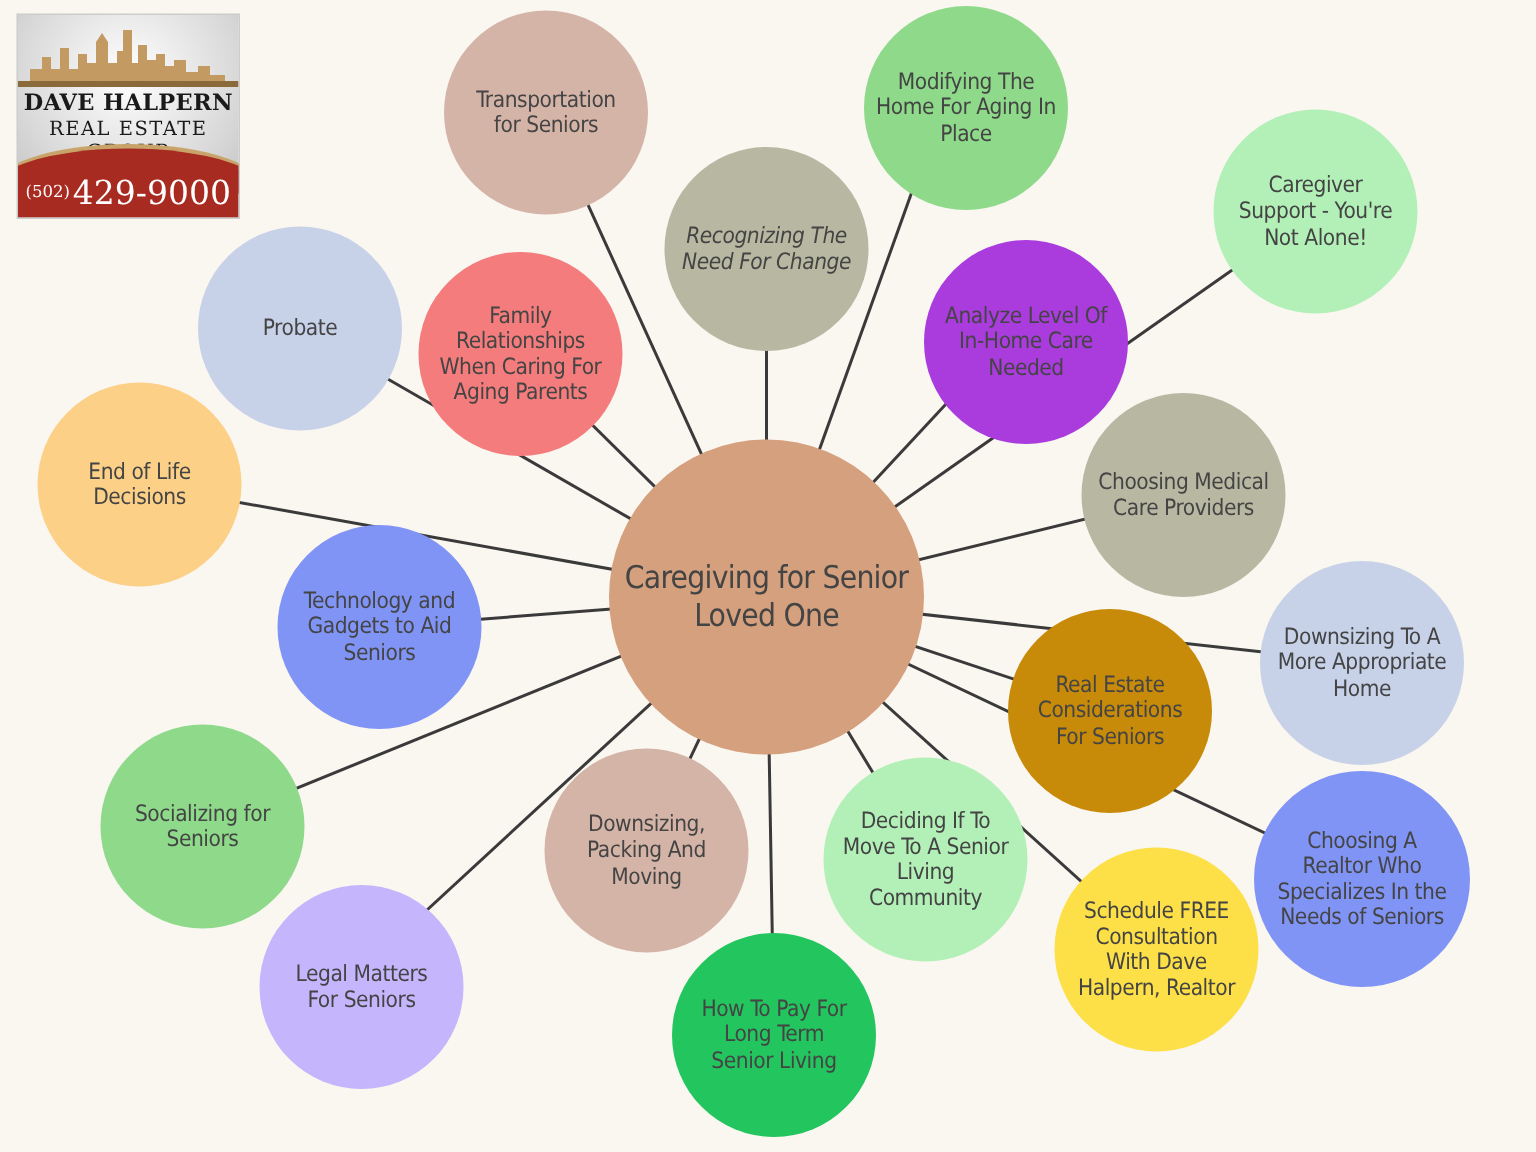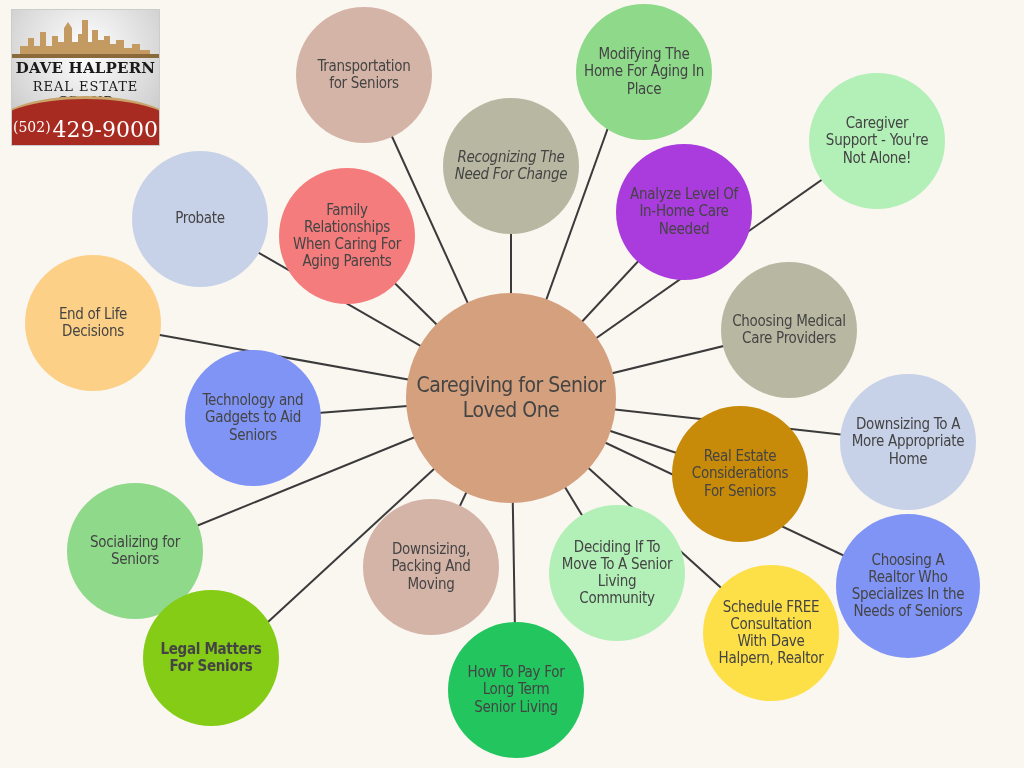--- a/index.html
+++ b/index.html
@@ -10,21 +10,21 @@
   .node span { display: block; font-size: 15px; letter-spacing: -0.3px; white-space: pre-line; }
   .center span { font-size: 21px; line-height: 1.2; letter-spacing: -0.5px; }
   .logo { position: absolute; left: 11px; top: 9px; width: 149px; height: 137px; border: 1px solid #ccc; box-sizing: border-box; overflow: hidden; background: radial-gradient(circle at 50% 30%, #ffffff 0%, #d9d9d9 60%, #bcbcbc 100%); }
   .logo .skyline { position: absolute; left: 8px; right: 8px; top: 6px; height: 42px; }
   .logo .bar { position: absolute; left: 0; right: 0; top: 44px; height: 4px; background: #8a6a3a; }
   .logo .name { position: absolute; left: 0; right: 0; top: 49px; text-align: center; font-family: "DejaVu Serif", serif; font-size: 15px; font-weight: bold; color: #1a1a1a; letter-spacing: 0.2px; }
   .logo .group { position: absolute; left: 0; right: 0; top: 69px; text-align: center; font-family: "DejaVu Serif", serif; font-size: 13px; color: #1a1a1a; letter-spacing: 1px; }
   .logo .swoosh { position: absolute; left: -20px; right: -20px; top: 86px; height: 30px; border-radius: 50% 50% 0 0 / 100% 100% 0 0; background: #a82b21; border-top: 3px solid #c9a46a; }
   .logo .red { position: absolute; left: 0; right: 0; bottom: 0; height: 32px; background: #a82b21; }
   .logo .phone { position: absolute; left: 0; right: 0; bottom: 3px; text-align: center; font-family: "DejaVu Serif", serif; color: #fff; font-size: 22px; }
-  .logo .phone small { font-size: 14px; vertical-align: 5px; margin-right: 2px; }
+  .logo .phone small { font-size: 11px; vertical-align: 5px; margin-right: 2px; }
 </style>
 </head>
 <body>
 
 <svg id="lines">
     <line x1="511" y1="398" x2="364" y2="75"></line>
     <line x1="511" y1="398" x2="628" y2="72"></line>
     <line x1="511" y1="398" x2="511" y2="166"></line>
     <line x1="511" y1="398" x2="877" y2="141"></line>
     <line x1="511" y1="398" x2="200" y2="219"></line>
@@ -77,21 +77,21 @@
     </div>
     <div class="node " style="left: 132px; top: 151px; width: 136px; height: 136px; background: rgb(199, 209, 232);">
       <span>Probate</span>
     </div>
     <div class="node " style="left: 279px; top: 168px; width: 136px; height: 136px; background: rgb(244, 124, 124);">
       <span>Family
 Relationships
 When Caring For
 Aging Parents</span>
     </div>
-    <div class="node " style="left: 616px; top: 144px; width: 136px; height: 136px; background: rgb(170, 59, 221);">
+    <div class="node " style="left: 616px; top: 160px; width: 136px; height: 136px; background: rgb(170, 59, 221);">
       <span>Analyze Level Of
 In-Home Care
 Needed</span>
     </div>
     <div class="node " style="left: 25px; top: 255px; width: 136px; height: 136px; background: rgb(253, 208, 136);">
       <span>End of Life
 Decisions</span>
     </div>
     <div class="node " style="left: 721px; top: 262px; width: 136px; height: 136px; background: rgb(184, 184, 162);">
       <span>Choosing Medical
@@ -132,21 +132,21 @@
 Realtor Who
 Specializes In the
 Needs of Seniors</span>
     </div>
     <div class="node " style="left: 703px; top: 565px; width: 136px; height: 136px; background: #fde047;">
       <span>Schedule FREE
 Consultation
 With Dave
 Halpern, Realtor</span>
     </div>
-    <div class="node " style="left: 143px; top: 590px; width: 136px; height: 136px; background: #84cc16; font-weight: bold;">
+    <div class="node " style="left: 173px; top: 590px; width: 136px; height: 136px; background: #c4b5fd;">
       <span>Legal Matters
 For Seniors</span>
     </div>
     <div class="node " style="left: 448px; top: 622px; width: 136px; height: 136px; background: #22c55e;">
       <span>How To Pay For
 Long Term
 Senior Living</span>
     </div>
     <div class="node center" style="left: 406px; top: 293px; width: 210px; height: 210px; background: rgb(212, 160, 125);">
       <span>Caregiving for Senior Loved One</span>

